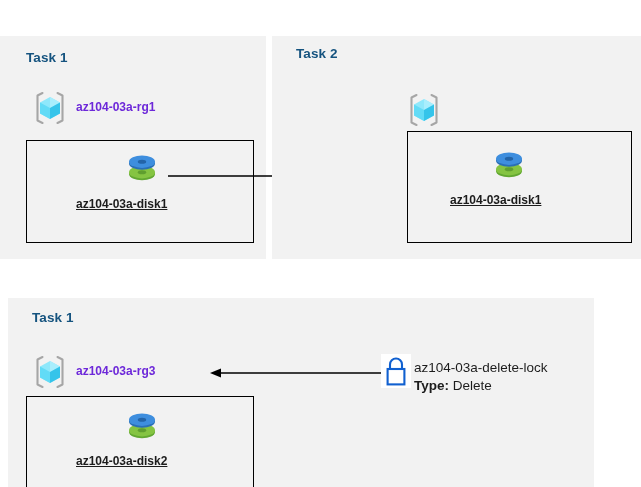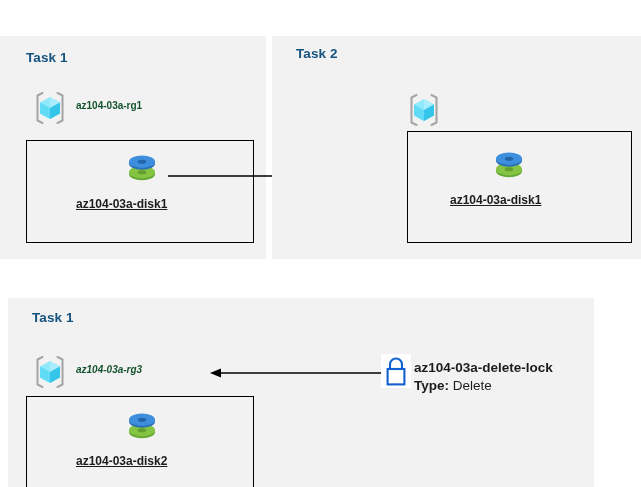--- a/index.html
+++ b/index.html
@@ -58,28 +58,28 @@
     position: absolute;
     width: 34px;
     height: 34px;
   }
   #rgicon-1 { left: 33px;  top: 55px; }
   #rgicon-2 { left: 407px; top: 57px; }
   #rgicon-3 { left: 33px;  top: 319px; }
 
   .rg-label {
     position: absolute;
-    font-size: 10px;
-    font-weight: bold;
-    color: #14532d;
+    font-size: 12px;
+    font-weight: bold;
+    color: #6d28d9;
     white-space: nowrap;
   }
   #rglabel-1 { left: 76px;  top: 64px; }
   #rglabel-2 { left: 451px; top: 66px; }
-  #rglabel-3 { left: 76px;  top: 328px; font-style: italic; }
+  #rglabel-3 { left: 76px;  top: 328px; }
 
   
   .disk-icon {
     position: absolute;
     width: 38px;
     height: 38px;
   }
   #diskicon-1 { left: 123px; top: 113px; }
   #diskicon-2 { left: 490px; top: 110px; }
   #diskicon-3 { left: 123px; top: 371px; }
@@ -120,21 +120,21 @@
     top: 318px;
     width: 30px;
     height: 34px;
     background: #ffffff;
   }
   .lock-name {
     position: absolute;
     left: 414px;
     top: 324px;
     font-size: 13.5px;
-    font-weight: bold;
+    font-weight: normal;
     color: #1c1c1c;
     white-space: nowrap;
   }
   .lock-type {
     position: absolute;
     left: 414px;
     top: 342px;
     font-size: 13.5px;
     color: #1c1c1c;
     white-space: nowrap;

